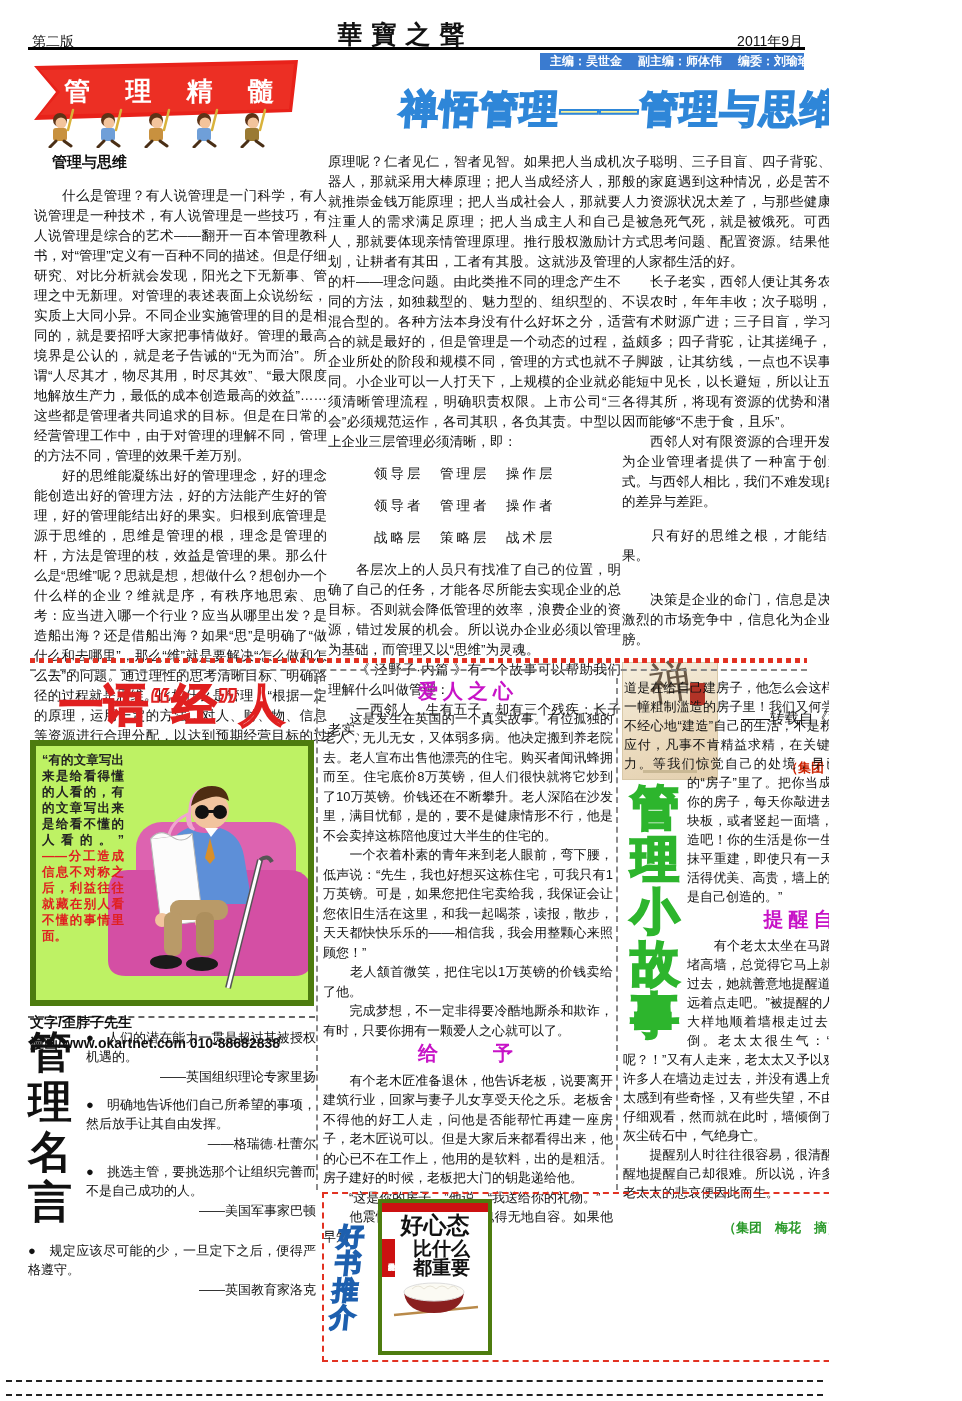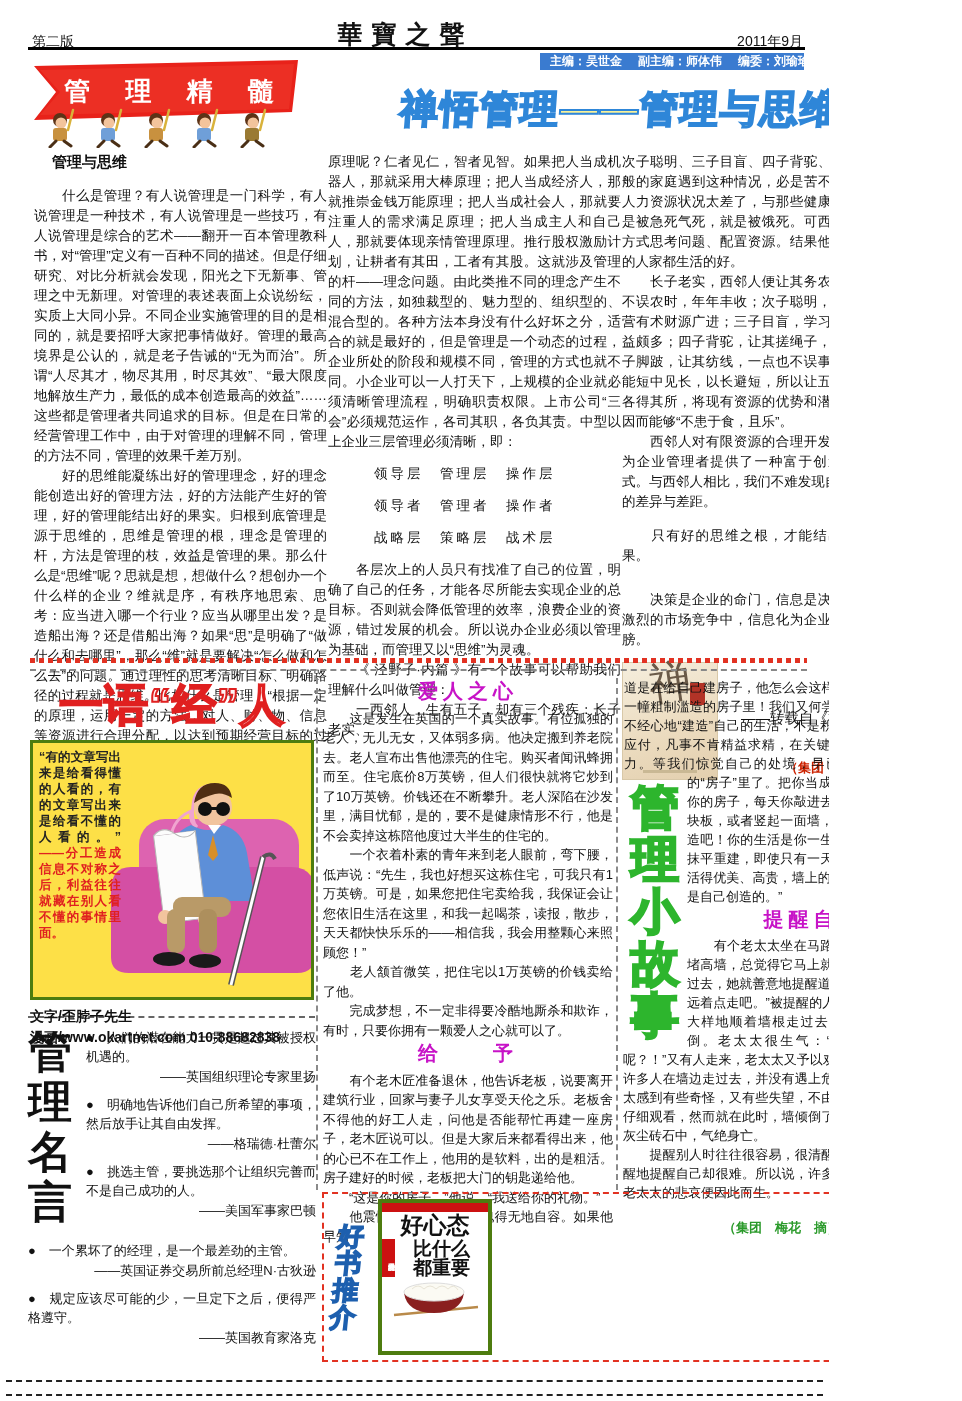--- a/index.html
+++ b/index.html
@@ -46,22 +46,22 @@
   .sep-red{position:absolute;left:30px;right:22px;top:658px;height:5px;
         background:repeating-linear-gradient(90deg,#e23222 0 5px,transparent 5px 9px);}
   .sep-gray{position:absolute;left:30px;right:22px;top:669px;border-top:2px dashed #888;}
   .vsep{position:absolute;top:678px;height:512px;border-left:2px dashed #8a8a8a;}
   .vsep1{left:316px;} .vsep2{left:616px;}
   .left-sep{position:absolute;left:28px;width:287px;top:1016px;border-top:2px dashed #666;}
   
   .quote-box{position:absolute;left:30px;top:676px;width:284px;}
   .quote-title{font-size:44px;font-weight:bold;color:#fff5f5;text-align:center;
         -webkit-text-stroke:2px #e02020;letter-spacing:1px;line-height:58px;white-space:nowrap;}
-  .cartoon-frame{margin-top:6px;height:254px;border:3px solid #4d7c0f;position:relative;
-        background:#fde047;overflow:hidden;}
+  .cartoon-frame{margin-top:6px;height:254px;border:6px solid #4d7c0f;position:relative;
+        background:#bef264;overflow:hidden;}
   .cartoon-caption{position:absolute;left:6px;top:6px;width:82px;font-size:12.5px;
         line-height:16px;font-weight:bold;z-index:2;text-align:justify;}
   .cap-black{color:#222;} .cap-red{color:#e02020;}
   .cartoon-svg{position:absolute;right:-4px;bottom:-4px;}
   .cartoon-credits{margin-top:6px;font-size:14px;font-weight:bold;line-height:21px;}
   
   .maxims{position:absolute;left:28px;top:1028px;width:288px;}
   .maxims-flex{display:flex;gap:8px;}
   .maxims-title{width:50px;font-size:44px;line-height:50px;font-weight:bold;
         font-family:"Liberation Serif","DejaVu Serif",serif;}
@@ -270,24 +270,20 @@
           <div class="maxim-author">——格瑞德·杜蕾尔</div>
         </div>
         <div class="maxim">
           <div>●　挑选主管，要挑选那个让组织完善而不是自己成功的人。</div>
           <div class="maxim-author">——美国军事家巴顿</div>
         </div>
       </div>
     </div>
     <div class="maxims-extra">
       <div class="maxim">
-        <div>●　一个累坏了的经理，是一个最差劲的主管。</div>
-        <div class="maxim-author">——英国证券交易所前总经理N·古狄逊</div>
-      </div>
-      <div class="maxim">
         <div>●　规定应该尽可能的少，一旦定下之后，便得严格遵守。</div>
         <div class="maxim-author">——英国教育家洛克</div>
       </div>
     </div>
   </div>
 
   <div class="story-center">
     <div class="story-title">爱人之心</div>
     <p>　　这是发生在英国的一个真实故事。有位孤独的老人，无儿无女，又体弱多病。他决定搬到养老院去。老人宣布出售他漂亮的住宅。购买者闻讯蜂拥而至。住宅底价8万英镑，但人们很快就将它炒到了10万英镑。价钱还在不断攀升。老人深陷在沙发里，满目忧郁，是的，要不是健康情形不行，他是不会卖掉这栋陪他度过大半生的住宅的。</p>
     <p>　　一个衣着朴素的青年来到老人眼前，弯下腰，低声说：“先生，我也好想买这栋住宅，可我只有1万英镑。可是，如果您把住宅卖给我，我保证会让您依旧生活在这里，和我一起喝茶，读报，散步，天天都快快乐乐的——相信我，我会用整颗心来照顾您！”</p>

